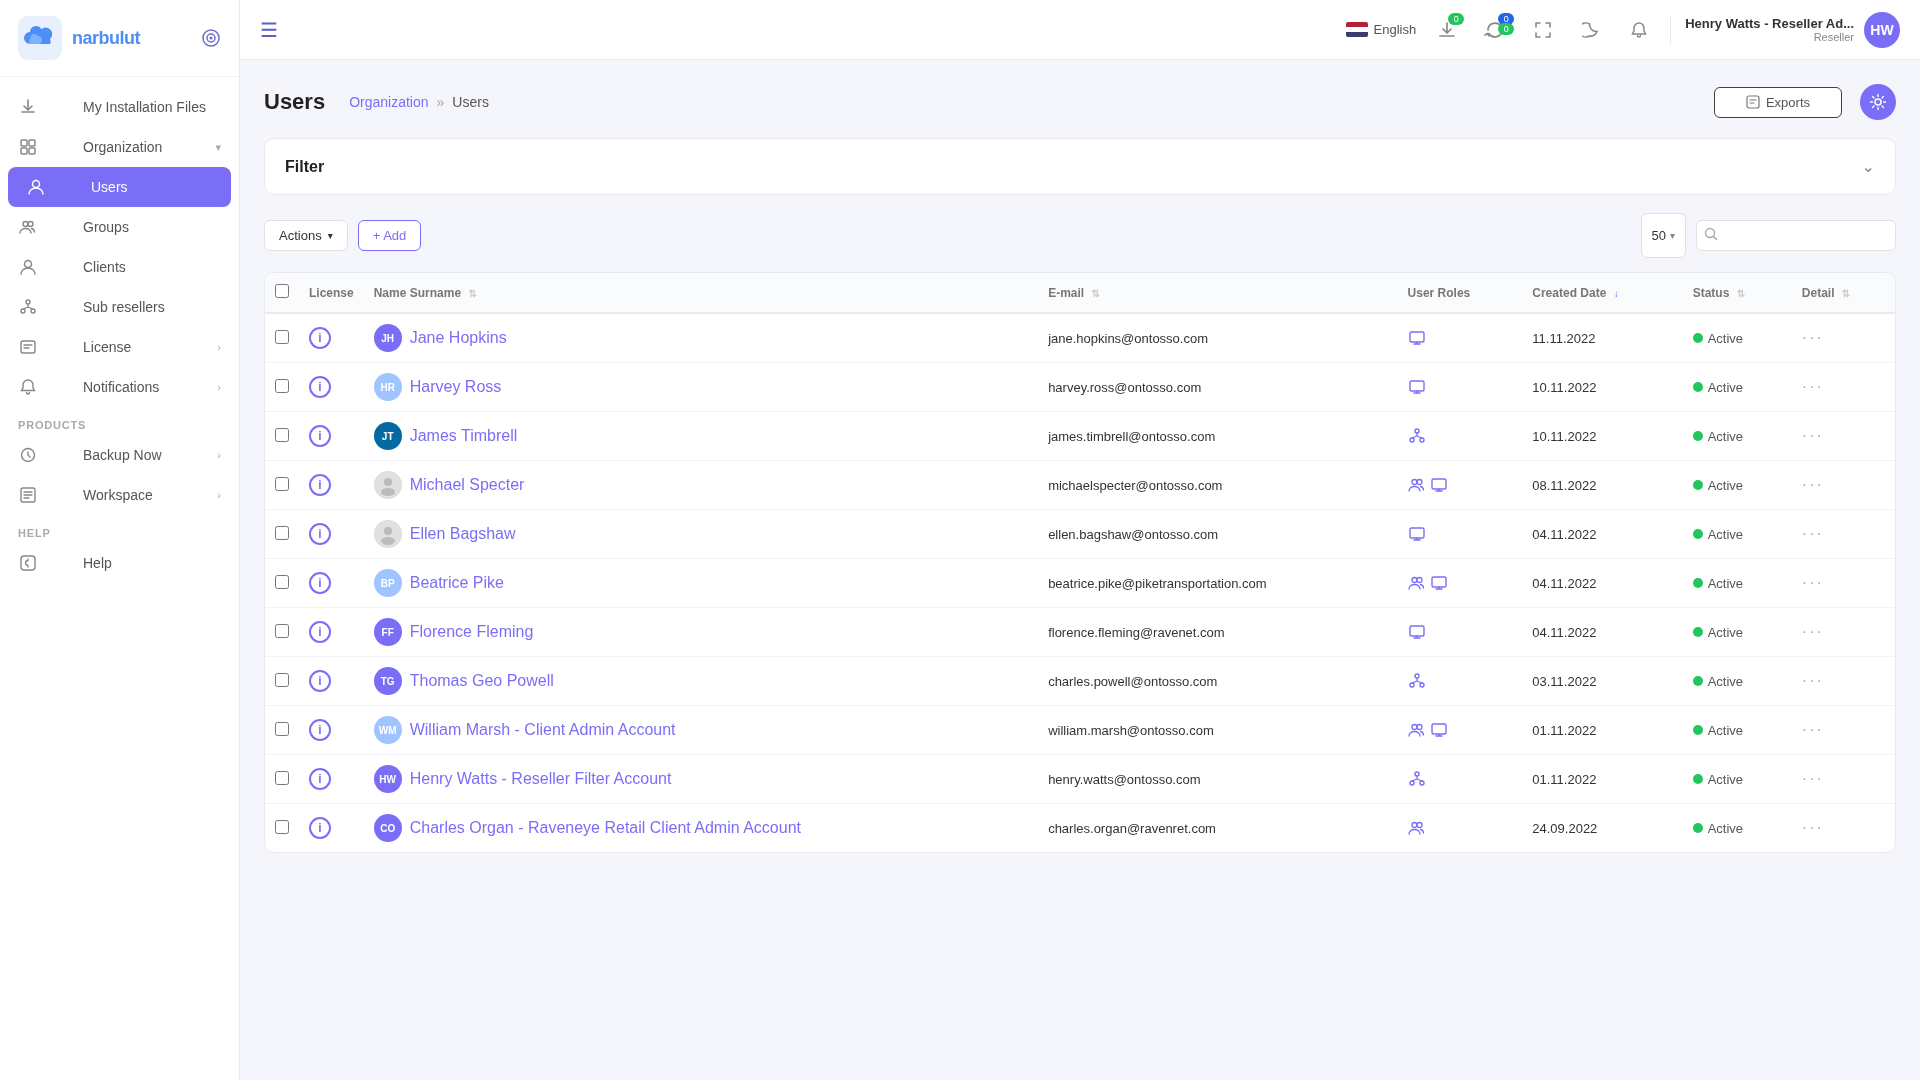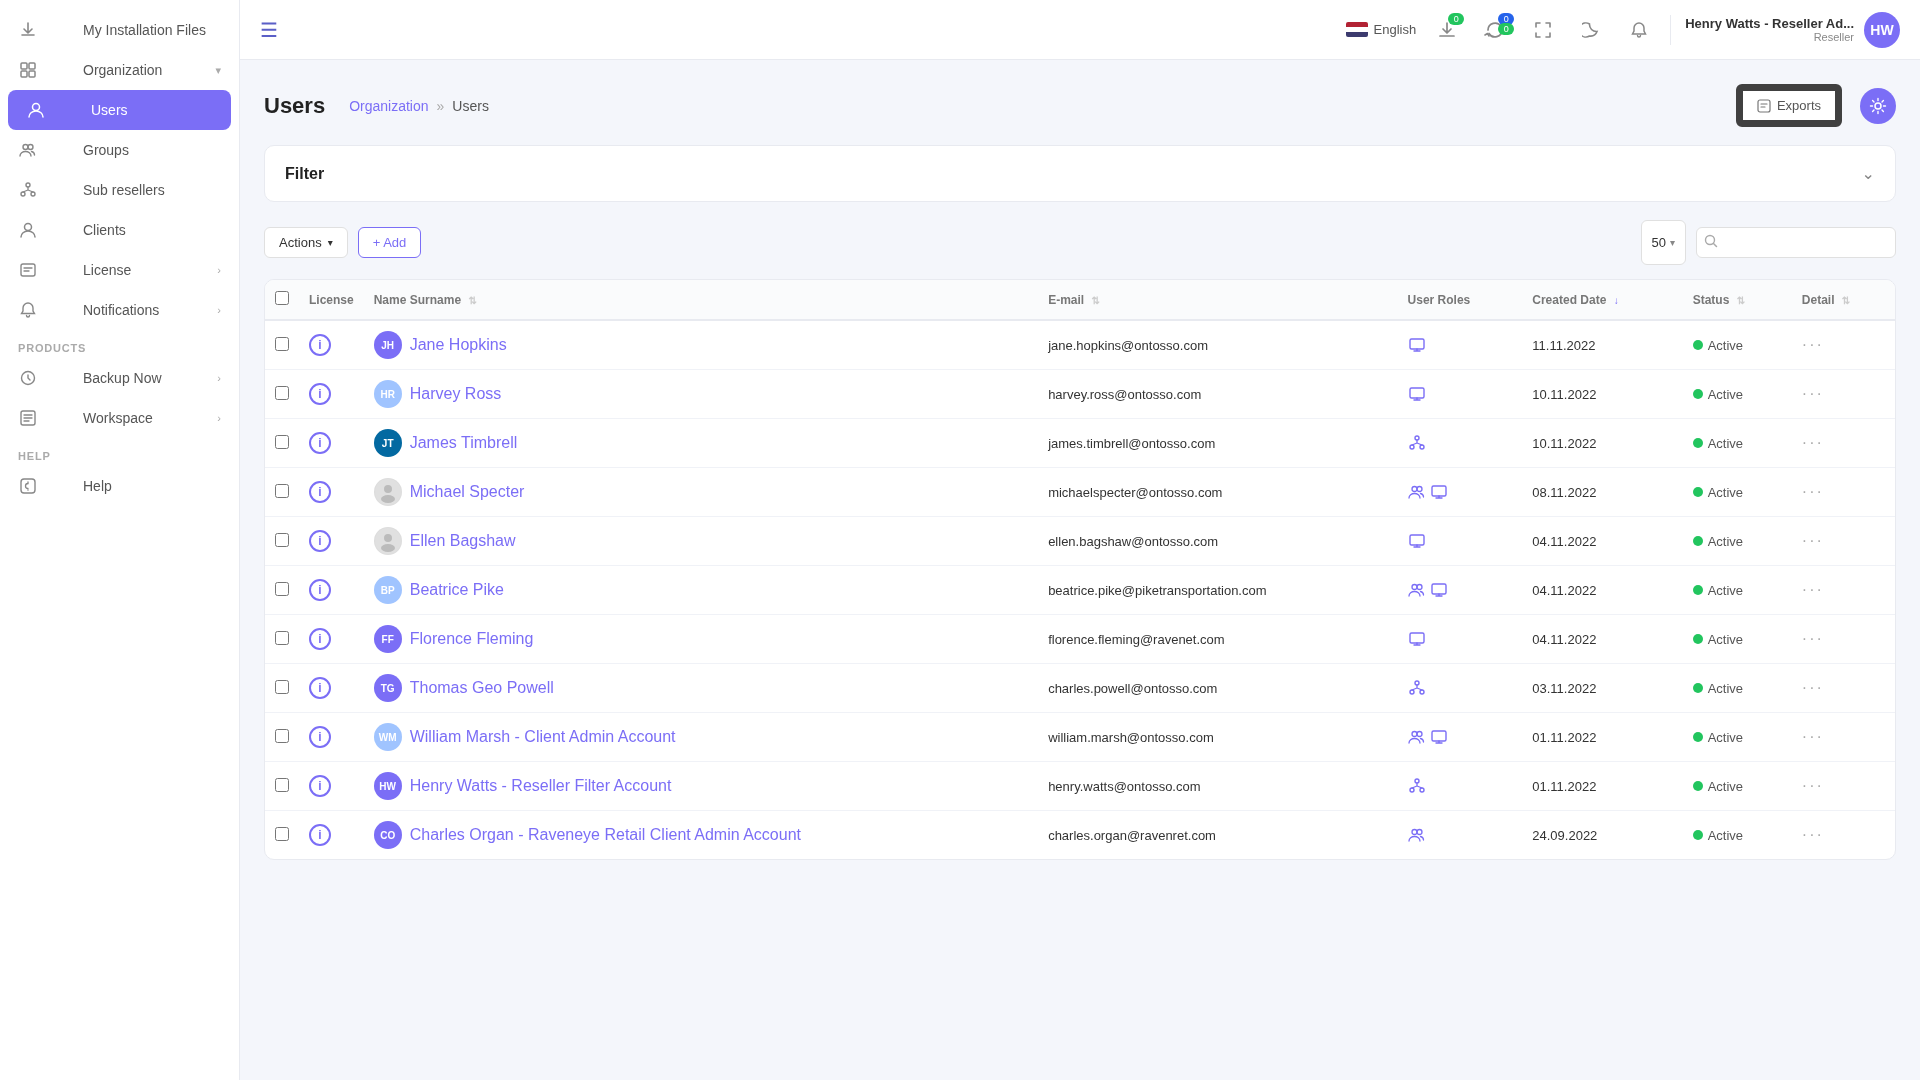--- a/index.html
+++ b/index.html
@@ -41,21 +41,21 @@
     .avatar { width: 36px; height: 36px; border-radius: 50%; background: #7b6ef6; color: #fff; display: flex; align-items: center; justify-content: center; font-weight: 700; font-size: 14px; }
 
     
     .content { flex: 1; overflow-y: auto; padding: 24px 24px; }
     .page-header { display: flex; align-items: center; justify-content: space-between; margin-bottom: 18px; }
     .breadcrumb { display: flex; align-items: center; gap: 8px; }
     .page-title { font-size: 22px; font-weight: 700; color: #222; margin-right: 16px; }
     .breadcrumb-link { color: #7b6ef6; font-size: 14px; cursor: pointer; }
     .breadcrumb-sep { color: #aaa; font-size: 14px; }
     .breadcrumb-current { color: #555; font-size: 14px; }
-    .exports-btn { display: flex; align-items: center; gap: 6px; border: 7px solid #404040; border-radius: 6px; padding: 7px 14px; cursor: pointer; font-size: 13px; color: #555; background: #fff; }
+    .exports-btn { display: flex; align-items: center; gap: 6px; border: 1px solid #404040; border-radius: 6px; padding: 7px 31px; cursor: pointer; font-size: 13px; color: #555; background: #fff; }
     .settings-btn { width: 36px; height: 36px; border-radius: 50%; background: #7b6ef6; color: #fff; display: flex; align-items: center; justify-content: center; font-size: 17px; cursor: pointer; margin-left: 10px; }
 
     
     .filter-card { background: #fff; border: 1px solid #e8eaf0; border-radius: 10px; padding: 18px 20px; margin-bottom: 18px; display: flex; align-items: center; justify-content: space-between; cursor: pointer; }
     .filter-title { font-size: 16px; font-weight: 600; color: #222; }
     .filter-chevron { font-size: 16px; color: #888; }
 
     
     .toolbar { display: flex; align-items: center; gap: 10px; margin-bottom: 14px; }
     .actions-btn { display: flex; align-items: center; gap: 6px; border: 1px solid #e0e0e0; border-radius: 6px; padding: 7px 14px; cursor: pointer; font-size: 13px; color: #333; background: #fff; }
@@ -87,20 +87,36 @@
     .sort-icon { display: inline; margin-left: 4px; color: #ccc; font-size: 10px; }
     .sort-icon.active { color: #7b6ef6; }
     input[type="checkbox"] { accent-color: #7b6ef6; width: 14px; height: 14px; cursor: pointer; }
 
     .header-right-group { display: flex; align-items: center; gap: 8px; }
   </style>
 </head>
 <body>
 
 <div class="sidebar">
+  <div class="sidebar-logo">
+
+    <svg class="logo-icon" viewBox="0 0 44 44" fill="none" xmlns="http://www.w3.org/2000/svg">
+      <rect width="44" height="44" rx="10" fill="#e8f0fe"></rect>
+      <path d="M12 28a6 6 0 010-12 6 6 0 0111.3-2.8A5 5 0 0132 23a5 5 0 010 5H12z" fill="#4f8ef7"></path>
+      <path d="M20 28a4 4 0 000-8 4 4 0 00-7.5 2A4 4 0 0012 28" fill="#7ab4fa"></path>
+    </svg>
+    <span style="font-size:18px;font-weight:700;color:#4f8ef7;letter-spacing:-0.5px;">narbulut</span>
+    <span style="flex:1"></span>
+
+    <svg width="20" height="20" viewBox="0 0 20 20" fill="none" xmlns="http://www.w3.org/2000/svg">
+      <circle cx="10" cy="10" r="8" stroke="#6c6fc8" stroke-width="1.5" fill="none"></circle>
+      <circle cx="10" cy="10" r="4" stroke="#6c6fc8" stroke-width="1.5" fill="none"></circle>
+      <circle cx="10" cy="10" r="1.5" fill="#6c6fc8"></circle>
+    </svg>
+  </div>
 
   <div class="sidebar-nav">
 
     <div class="nav-item">
       <span class="nav-icon">
         <svg width="18" height="18" viewBox="0 0 18 18" fill="none">
             <path d="M9 2v9M5 8l4 4 4-4M3 14h12" stroke="#888" stroke-width="1.6" stroke-linecap="round" stroke-linejoin="round"></path>
           </svg>
       </span>
       <span class="nav-label">My Installation Files</span>
@@ -137,37 +153,37 @@
             <path d="M1 15c0-2.5 2.5-4.5 5.5-4.5S12 12.5 12 15" stroke="#888" stroke-width="1.4" stroke-linecap="round"></path>
             <path d="M12.5 10.5c1.7.4 3 1.8 3 3.5" stroke="#888" stroke-width="1.4" stroke-linecap="round"></path>
           </svg>
       </span>
       <span class="nav-label">Groups</span>
     </div>
 
     <div class="nav-item">
       <span class="nav-icon">
         <svg width="18" height="18" viewBox="0 0 18 18" fill="none">
+            <circle cx="9" cy="6" r="3.5" stroke="#888" stroke-width="1.5"></circle>
+            <path d="M2 16c0-3.3 3.1-6 7-6s7 2.7 7 6" stroke="#888" stroke-width="1.5" stroke-linecap="round"></path>
+          </svg>
+      </span>
+      <span class="nav-label">Clients</span>
+    </div>
+
+    <div class="nav-item">
+      <span class="nav-icon">
+        <svg width="18" height="18" viewBox="0 0 18 18" fill="none">
             <circle cx="9" cy="4" r="2" stroke="#888" stroke-width="1.4"></circle>
             <circle cx="4" cy="13" r="2" stroke="#888" stroke-width="1.4"></circle>
             <circle cx="14" cy="13" r="2" stroke="#888" stroke-width="1.4"></circle>
             <path d="M9 6v3M9 9l-5 2M9 9l5 2" stroke="#888" stroke-width="1.3" stroke-linecap="round"></path>
           </svg>
       </span>
       <span class="nav-label">Sub resellers</span>
-    </div>
-
-    <div class="nav-item">
-      <span class="nav-icon">
-        <svg width="18" height="18" viewBox="0 0 18 18" fill="none">
-            <circle cx="9" cy="6" r="3.5" stroke="#888" stroke-width="1.5"></circle>
-            <path d="M2 16c0-3.3 3.1-6 7-6s7 2.7 7 6" stroke="#888" stroke-width="1.5" stroke-linecap="round"></path>
-          </svg>
-      </span>
-      <span class="nav-label">Clients</span>
     </div>
 
     <div class="nav-item">
       <span class="nav-icon">
         <svg width="18" height="18" viewBox="0 0 18 18" fill="none">
             <rect x="2" y="3" width="14" height="12" rx="2" stroke="#888" stroke-width="1.4"></rect>
             <path d="M5 7h8M5 10h5" stroke="#888" stroke-width="1.3" stroke-linecap="round"></path>
           </svg>
       </span>
       <span class="nav-label">License</span>

